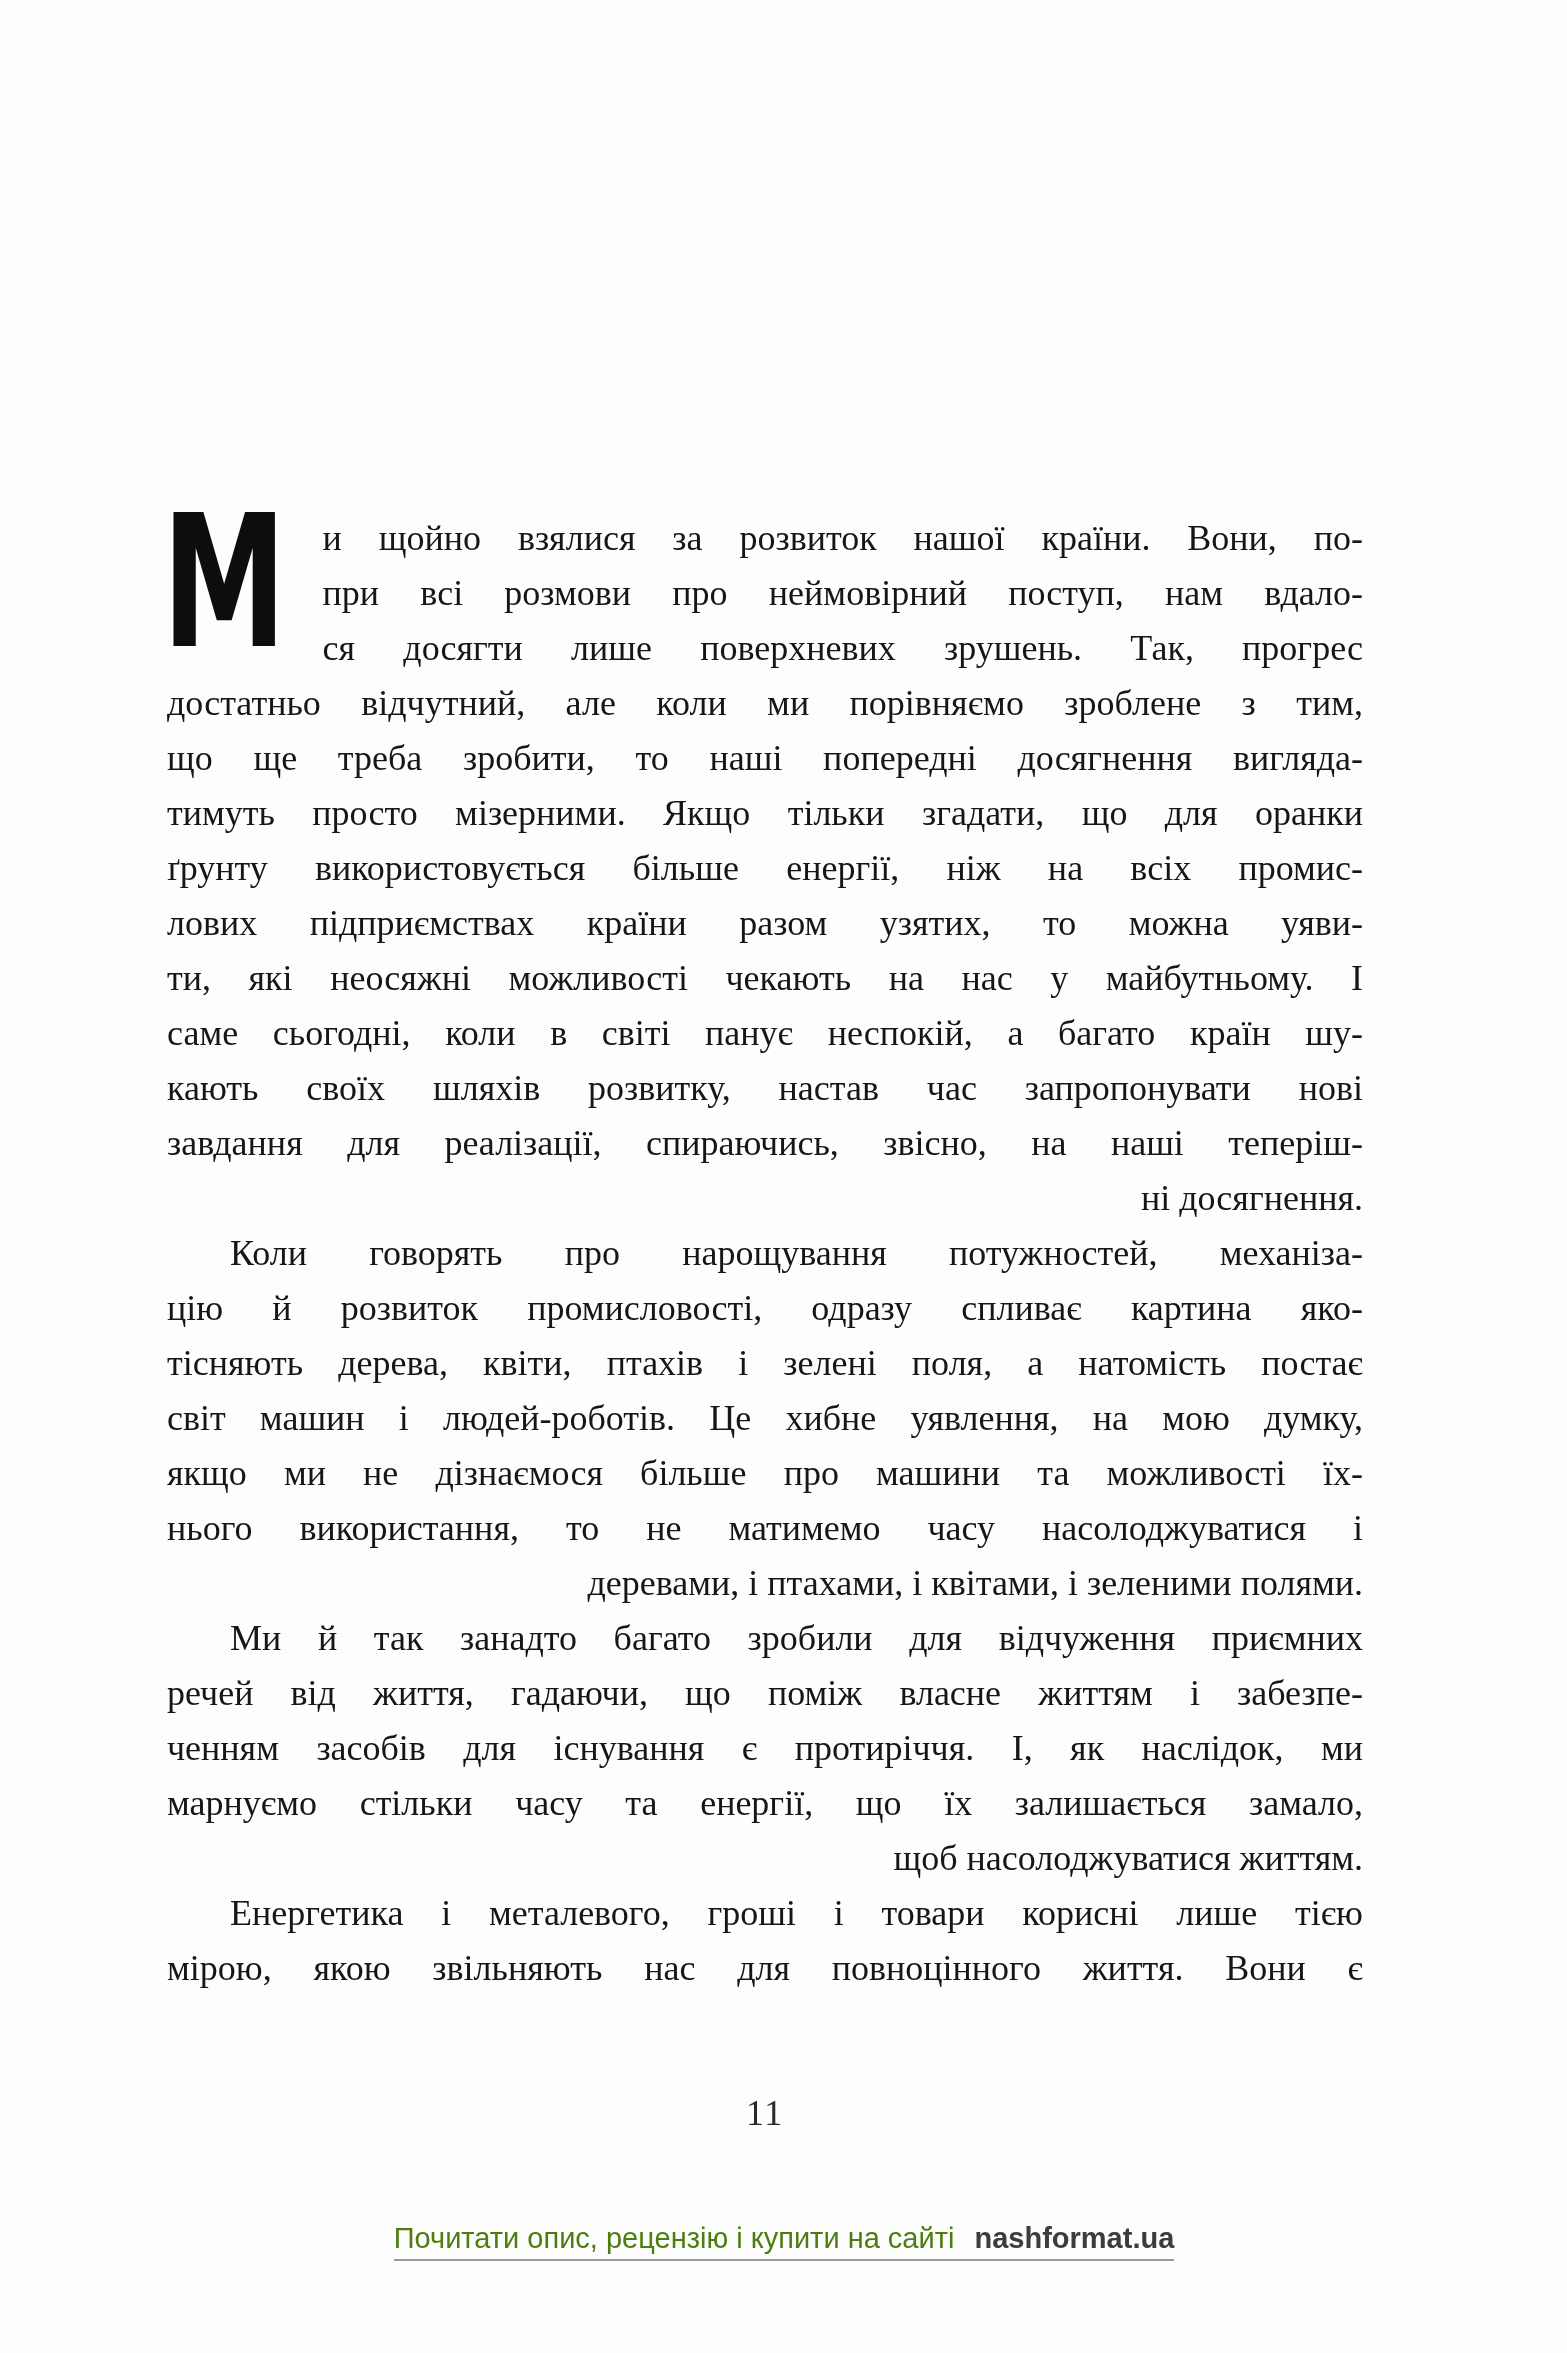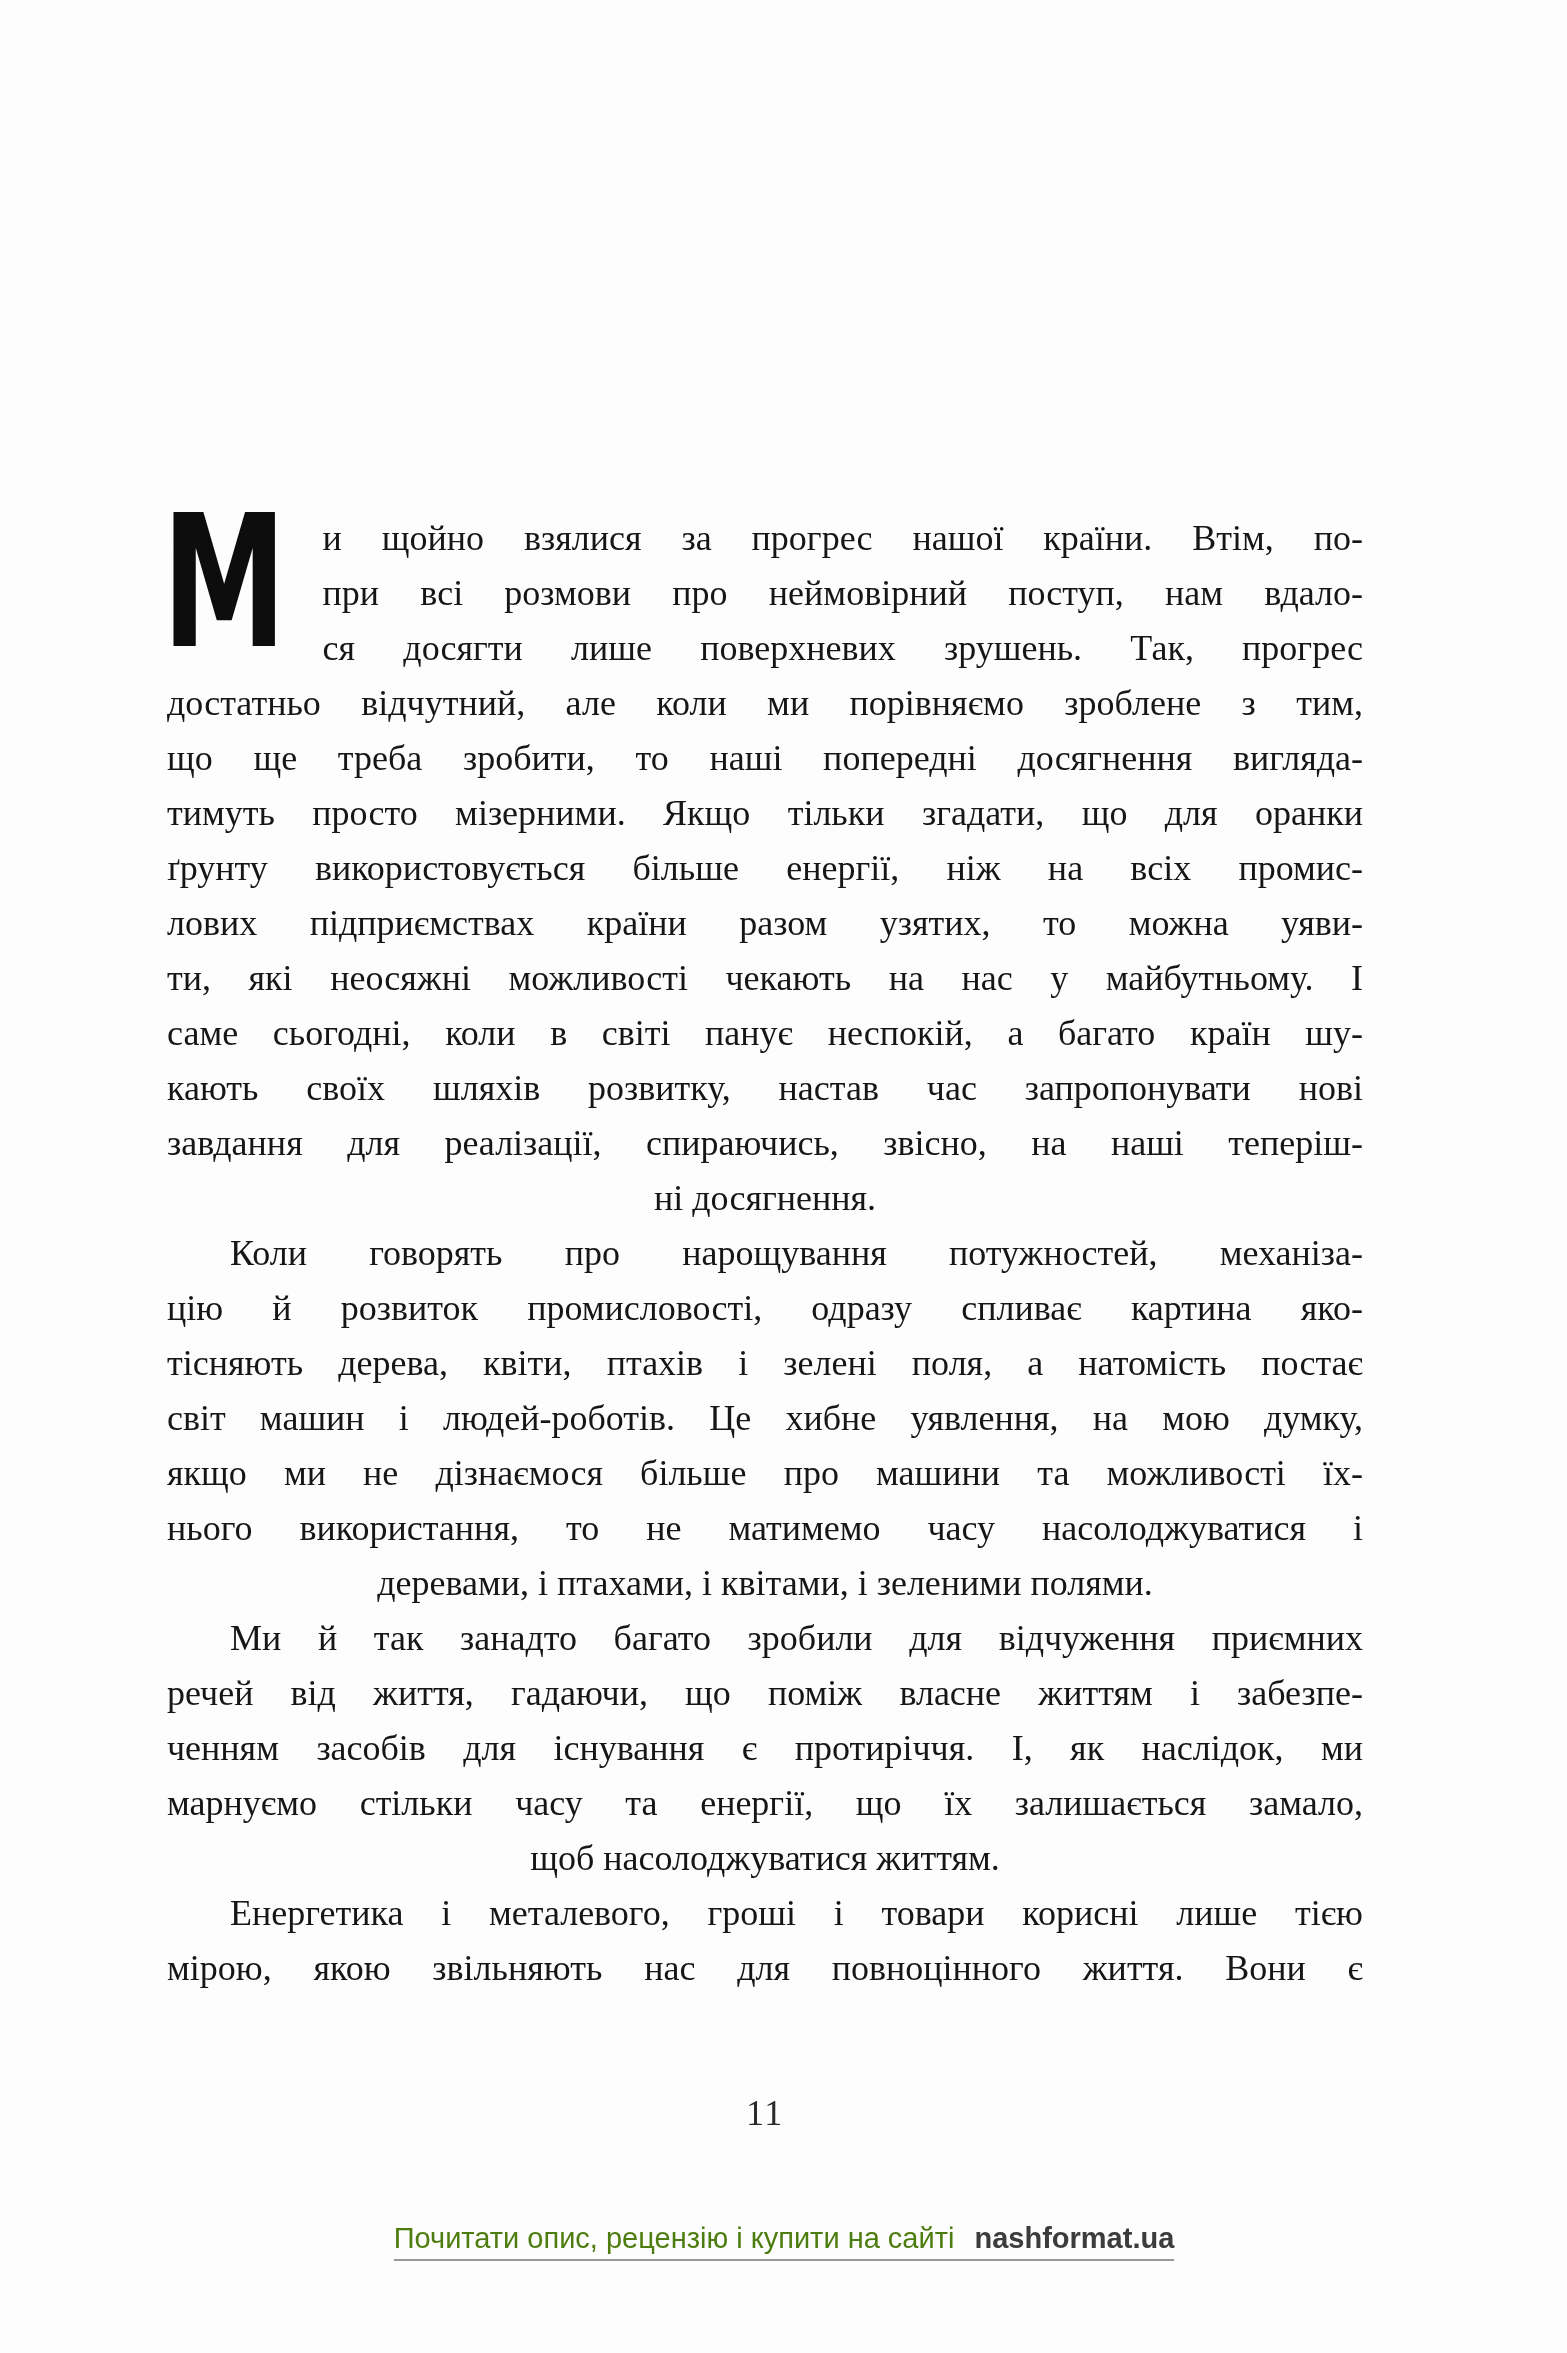--- a/index.html
+++ b/index.html
@@ -20,21 +20,21 @@
     position: absolute;
     left: 167px;
     top: 511px;
     width: 1196px;
     font-size: 36px;
     line-height: 55px;
   }
   .para { margin: 0; }
   .line {
     white-space: normal;
-    text-align: center;
+    text-align: right;
   }
   .line.just {
     text-align: justify;
     text-align-last: justify;
   }
   .line.indent { text-indent: 63px; }
   .dropcap-box {
     float: left;
     width: 136px;
     height: 164px;
@@ -84,21 +84,21 @@
 </head>
 <body>
 
 <div class="page">
 
   <div class="text-block">
       <div class="para">
         <div class="dropcap-box">
           <span class="dropcap-glyph">М</span>
         </div>
-        <div class="line just">и щойно взялися за прогрес нашої країни. Втім, по-</div>
+        <div class="line just">и щойно взялися за розвиток нашої країни. Вони, по-</div>
         <div class="line just">при всі розмови про неймовірний поступ, нам вдало-</div>
         <div class="line just">ся досягти лише поверхневих зрушень. Так, прогрес</div>
         <div class="line just">достатньо відчутний, але коли ми порівняємо зроблене з тим,</div>
         <div class="line just">що ще треба зробити, то наші попередні досягнення вигляда-</div>
         <div class="line just">тимуть просто мізерними. Якщо тільки згадати, що для оранки</div>
         <div class="line just">ґрунту використовується більше енергії, ніж на всіх промис-</div>
         <div class="line just">лових підприємствах країни разом узятих, то можна уяви-</div>
         <div class="line just">ти, які неосяжні можливості чекають на нас у майбутньому. І</div>
         <div class="line just">саме сьогодні, коли в світі панує неспокій, а багато країн шу-</div>
         <div class="line just">кають своїх шляхів розвитку, настав час запропонувати нові</div>

